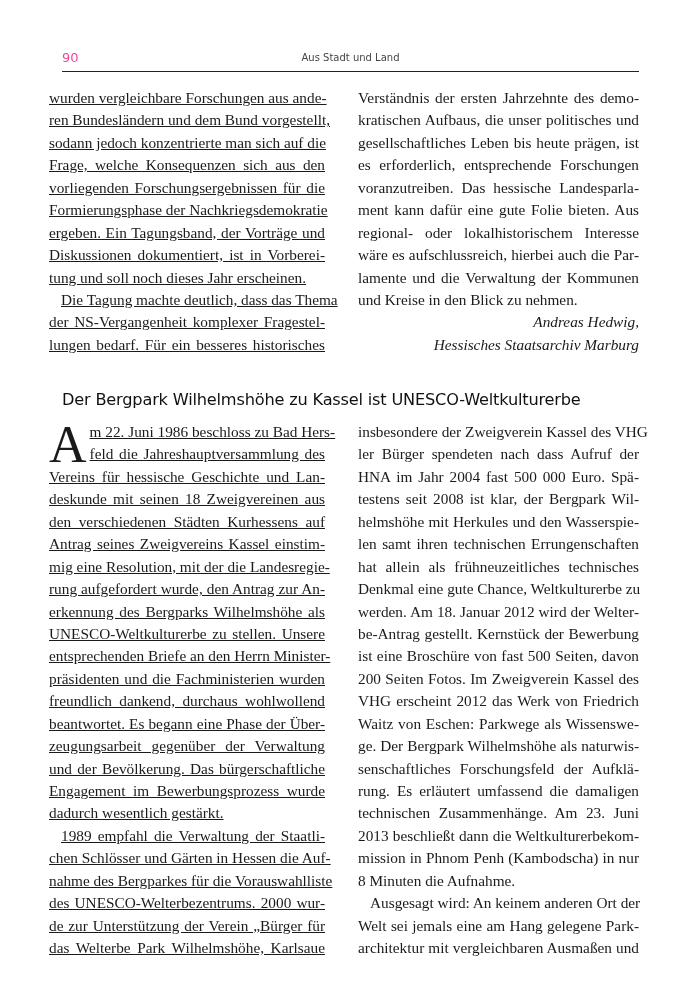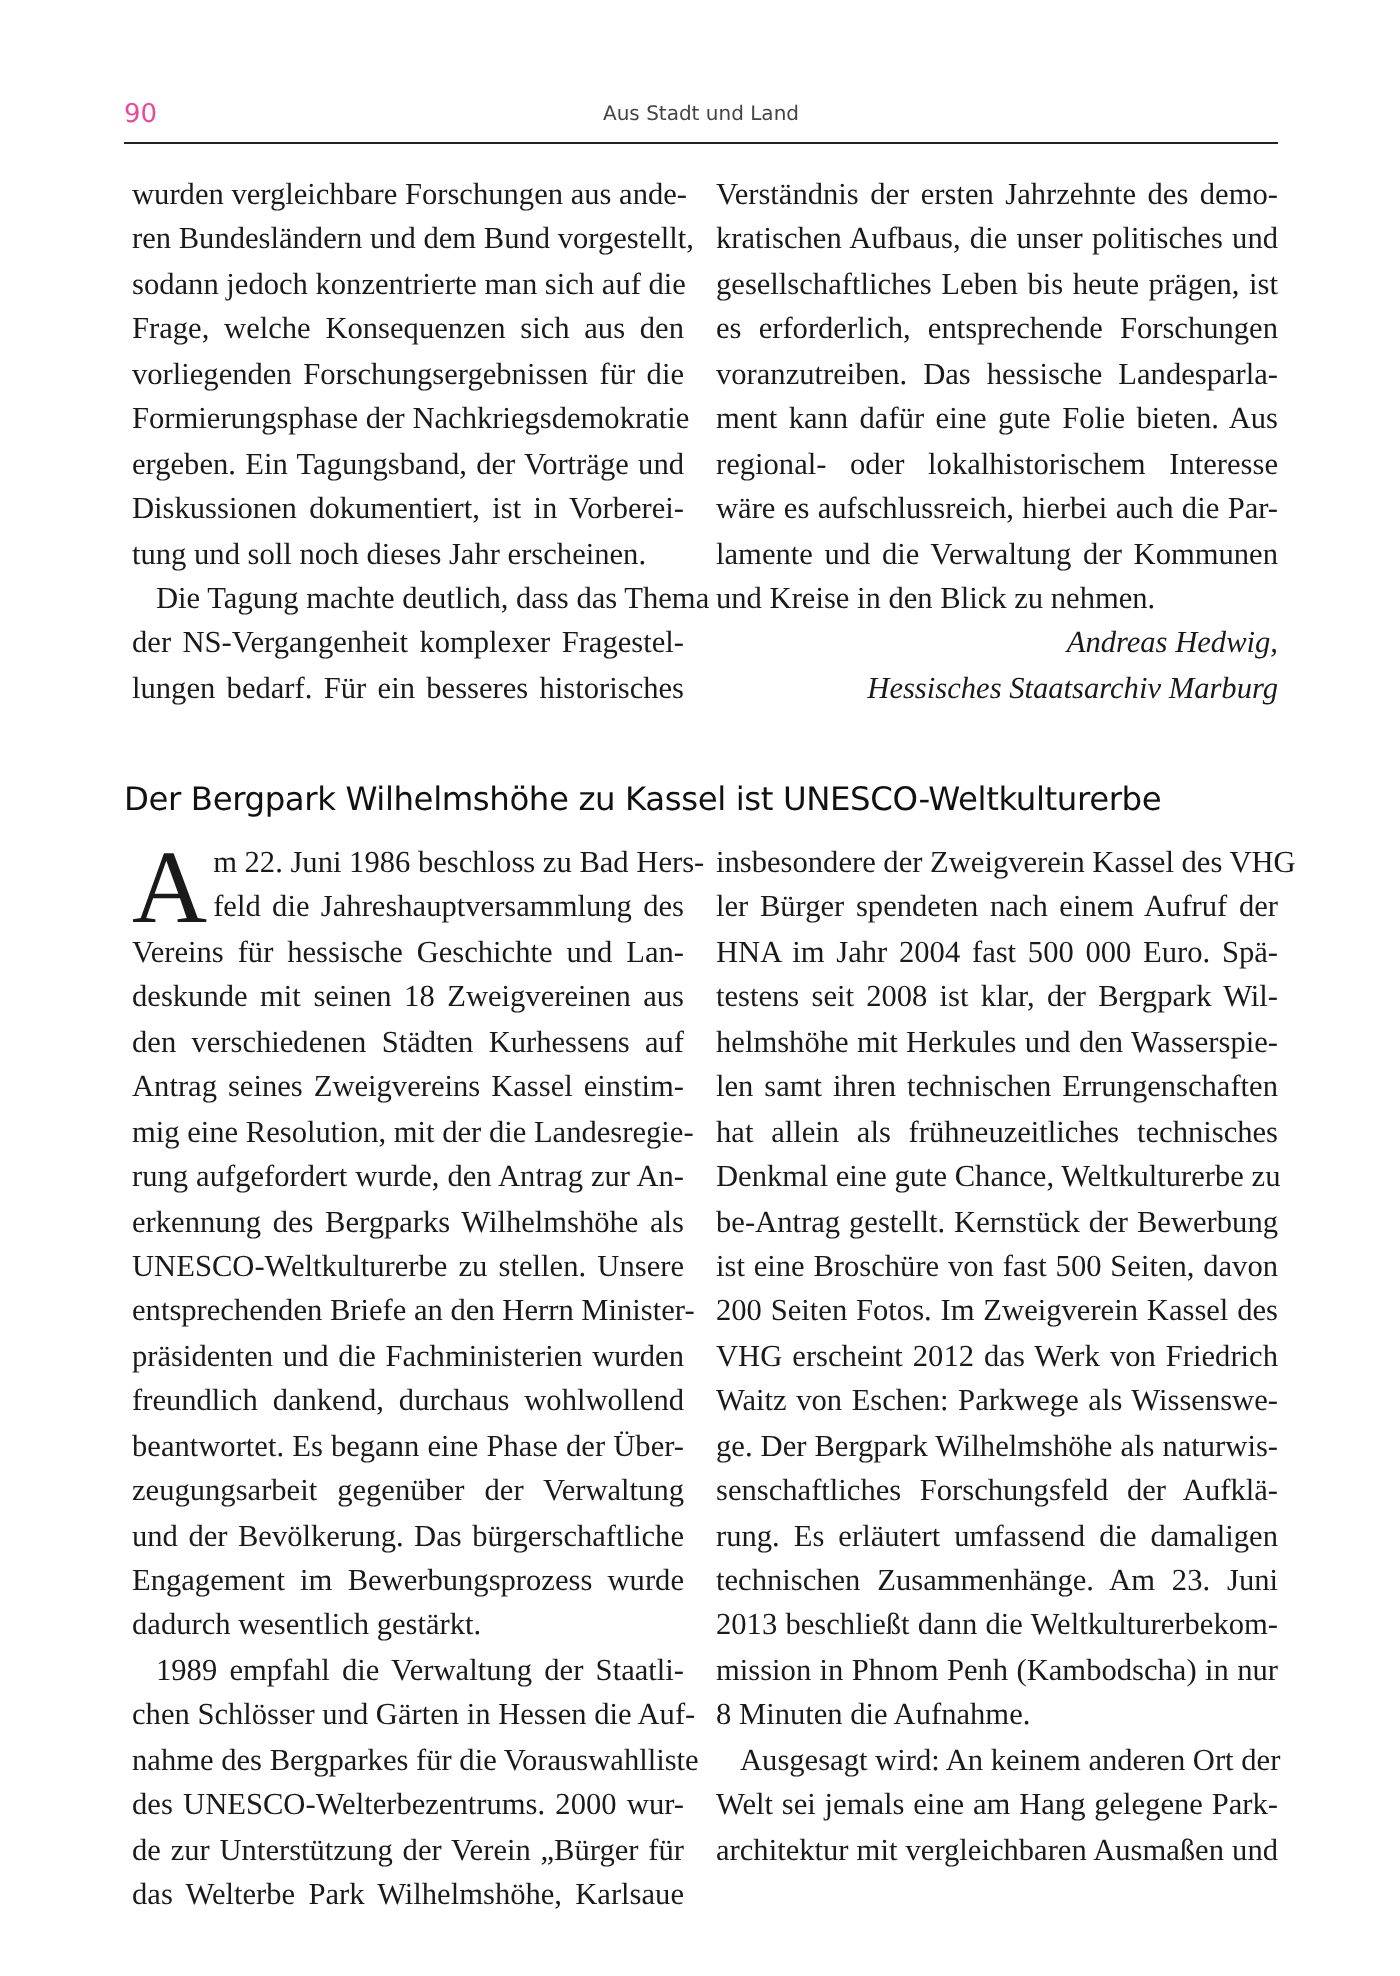--- a/index.html
+++ b/index.html
@@ -6,21 +6,21 @@
   body { width:700px; height:988px; position:relative; overflow:hidden; color:#1a1a1a; }
   .header { position:absolute; left:62px; top:48px; width:577px; height:22px; }
   .pageno { position:absolute; left:0; top:2px; font-family:"DejaVu Sans", sans-serif; font-size:13px; color:#ec4899; }
   .running { position:absolute; left:0; width:100%; top:4px; text-align:center; font-family:"DejaVu Sans", sans-serif; font-size:10px; color:#444; }
   .rule { position:absolute; left:62px; top:71px; width:577px; height:1px; background:#222; }
   .col { position:absolute; font-family:"Liberation Serif", "DejaVu Serif", serif; font-size:15.3px; line-height:22.45px; text-align:justify; }
   .col .l { display:block; white-space:nowrap; text-align-last:justify; text-align:justify; height:22.45px; }
   .col .l.last { text-align-last:left; }
   .col .l.ind { text-indent:12px; }
   .col .l.right { text-align:center; text-align-last:right; font-style:italic; }
-  .c1 { left:66px; width:276px; }
+  .c1 { left:49px; width:276px;text-decoration:underline; }
   .c2 { left:358px; width:281px; }
   .top { top:87px; }
   .bottom { top:421px; }
   .heading { position:absolute; left:62px; top:377px; font-family:"DejaVu Sans", sans-serif; font-size:16.2px; font-weight:normal; color:#111; letter-spacing:-0.2px; white-space:nowrap;text-align:right; }
   .dropcap { float:left; font-family:"Liberation Serif", serif; font-size:52px; line-height:40px; height:40px; margin:4px 3px 0 0; }
   .dropline { display:block; white-space:nowrap; text-align:justify; text-align-last:justify; height:22.45px; }
 </style>
 </head>
 <body>
 
@@ -85,27 +85,28 @@
   <span class="l ind">1989 empfahl die Verwaltung der Staatli-</span>
   <span class="l">chen Schlösser und Gärten in Hessen die Auf-</span>
   <span class="l">nahme des Bergparkes für die Vorauswahlliste</span>
   <span class="l">des UNESCO-Welterbezentrums. 2000 wur-</span>
   <span class="l">de zur Unterstützung der Verein „Bürger für</span>
   <span class="l">das Welterbe Park Wilhelmshöhe, Karlsaue</span>
 </div>
 
 <div class="col c2 bottom">
   <span class="l">insbesondere der Zweigverein Kassel des VHG</span>
-  <span class="l">ler Bürger spendeten nach einem Aufruf der</span>
+  <span class="l">ler Bürger spendeten nach dass Aufruf der</span>
   <span class="l">HNA im Jahr 2004 fast 500 000 Euro. Spä-</span>
   <span class="l">testens seit 2008 ist klar, der Bergpark Wil-</span>
   <span class="l">helmshöhe mit Herkules und den Wasserspie-</span>
   <span class="l">len samt ihren technischen Errungenschaften</span>
   <span class="l">hat allein als frühneuzeitliches technisches</span>
   <span class="l">Denkmal eine gute Chance, Weltkulturerbe zu</span>
+  <span class="l">werden. Am 18. Januar 2012 wird der Welter-</span>
   <span class="l">be-Antrag gestellt. Kernstück der Bewerbung</span>
   <span class="l">ist eine Broschüre von fast 500 Seiten, davon</span>
   <span class="l">200 Seiten Fotos. Im Zweigverein Kassel des</span>
   <span class="l">VHG erscheint 2012 das Werk von Friedrich</span>
   <span class="l">Waitz von Eschen: Parkwege als Wissenswe-</span>
   <span class="l">ge. Der Bergpark Wilhelmshöhe als naturwis-</span>
   <span class="l">senschaftliches Forschungsfeld der Aufklä-</span>
   <span class="l">rung. Es erläutert umfassend die damaligen</span>
   <span class="l">technischen Zusammenhänge. Am 23. Juni</span>
   <span class="l">2013 beschließt dann die Weltkulturerbekom-</span>

